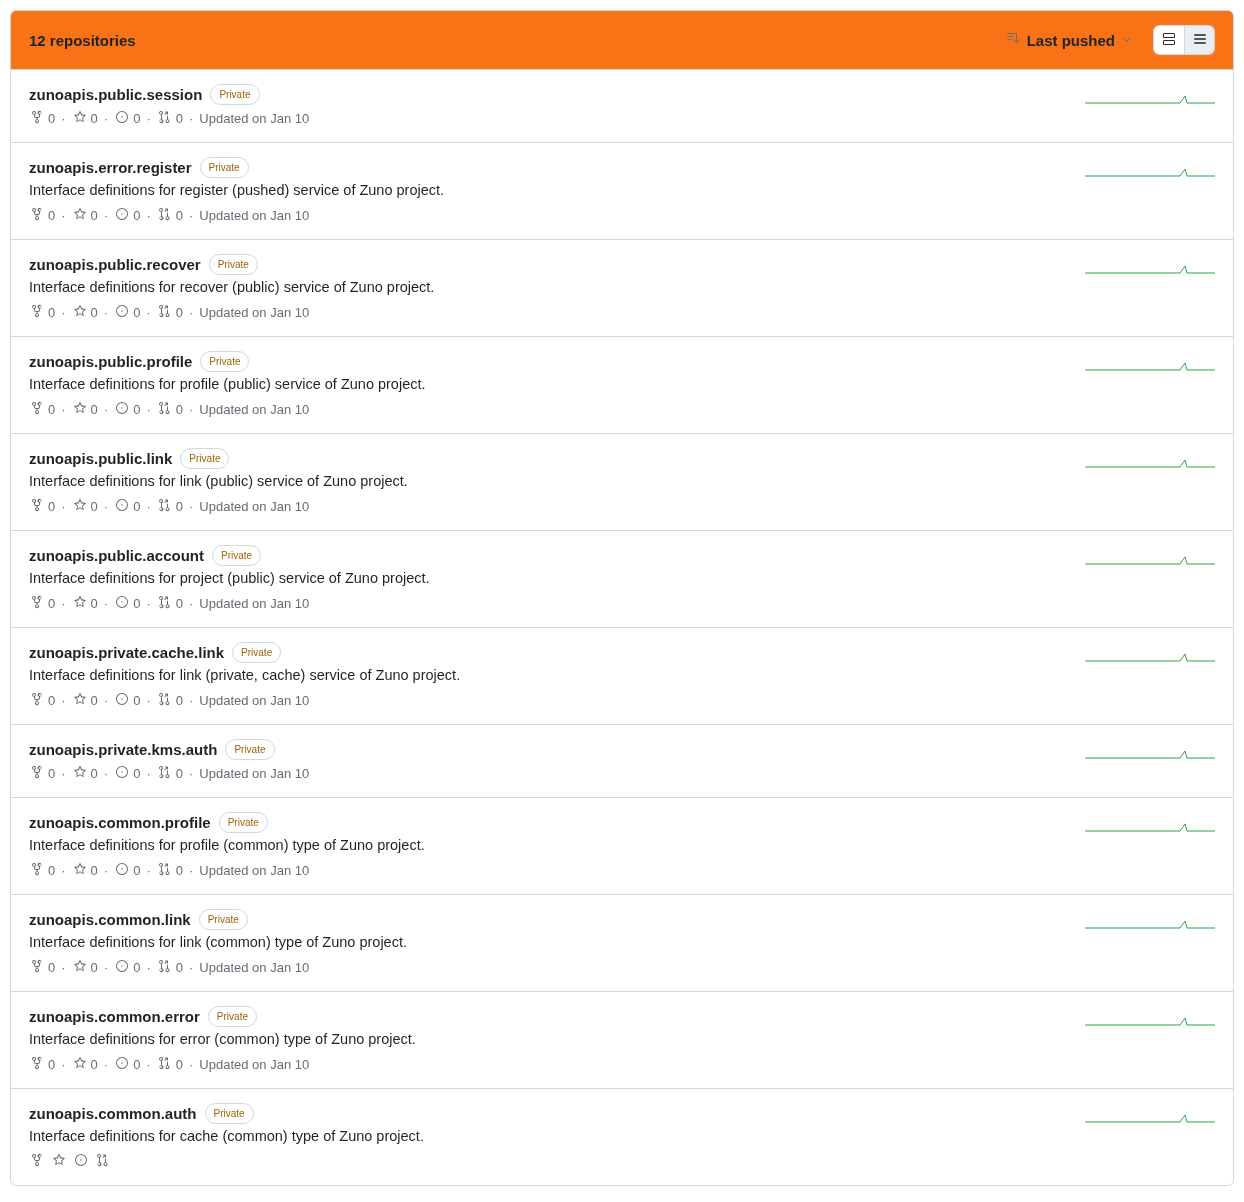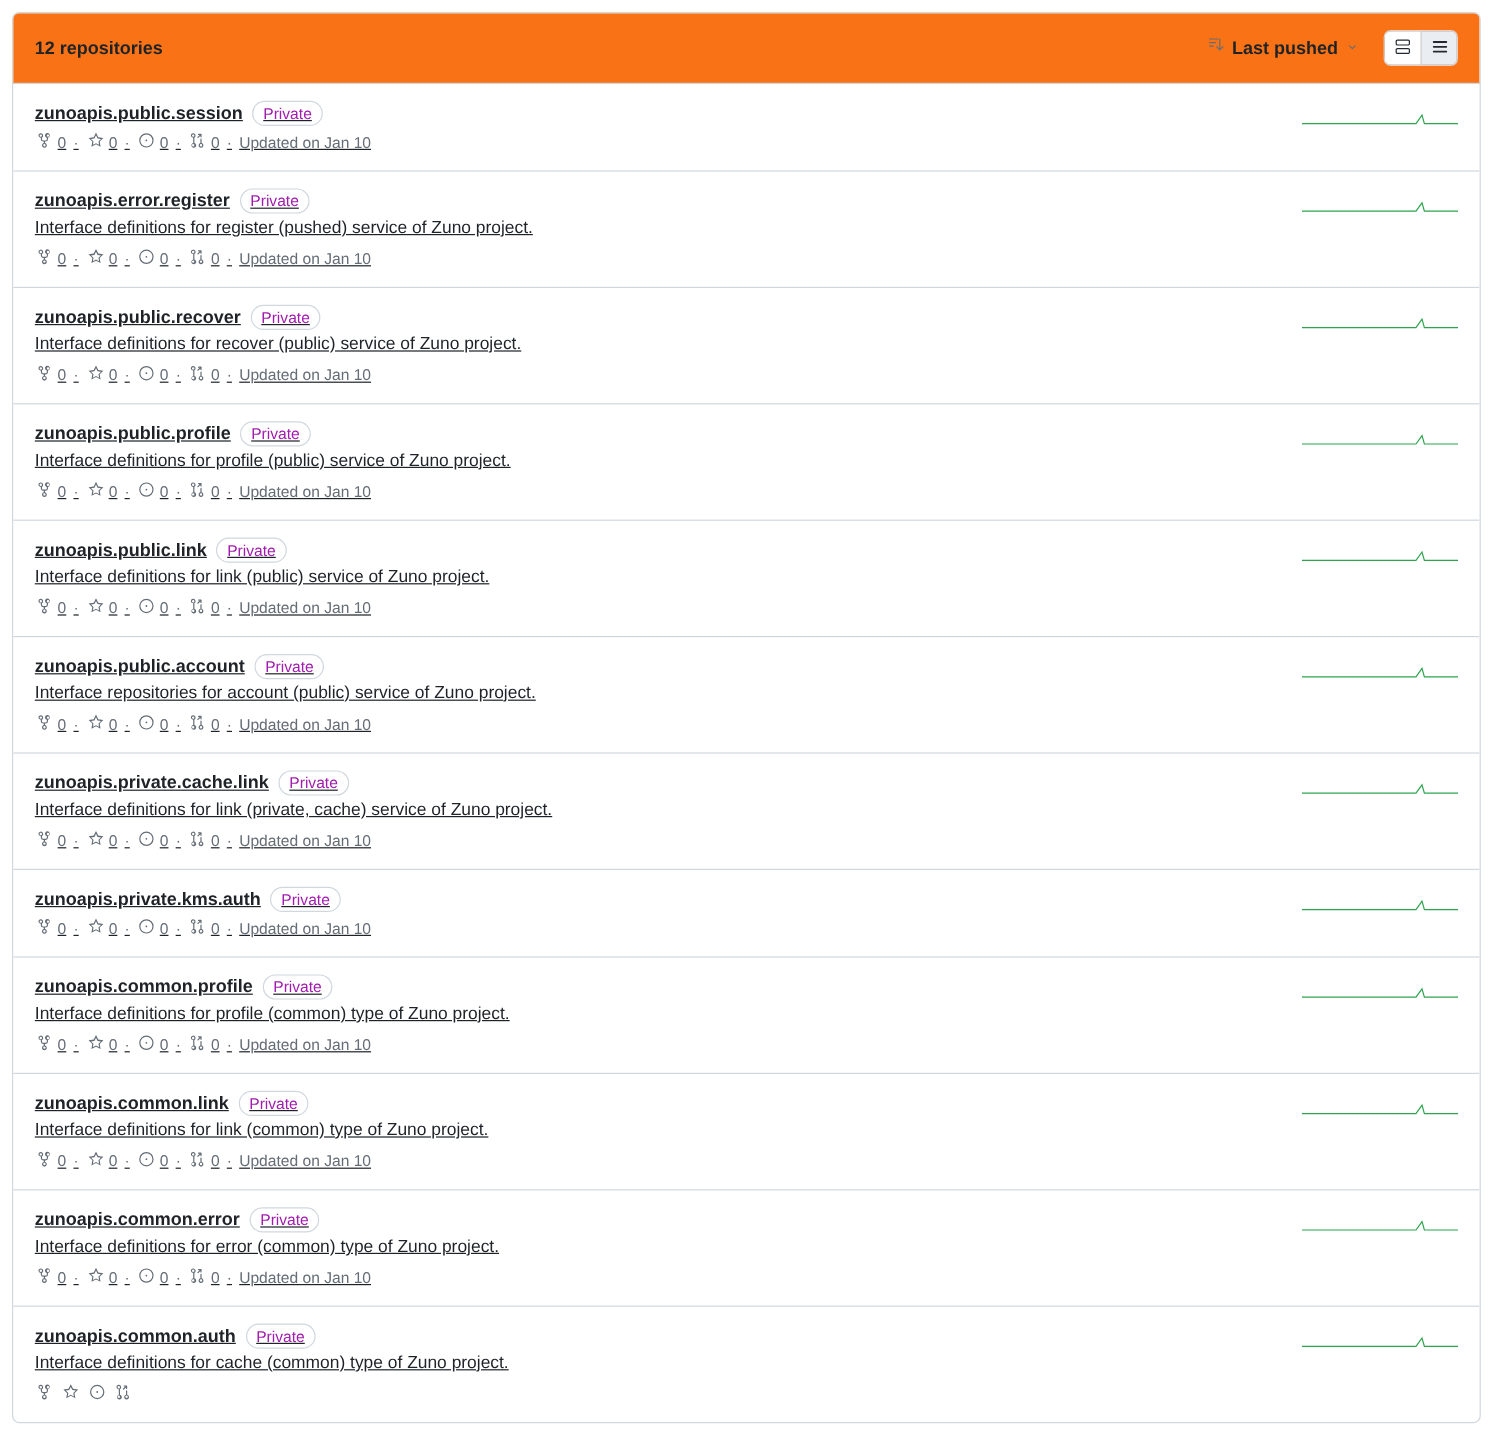--- a/index.html
+++ b/index.html
@@ -70,39 +70,38 @@
   }
   .view-button svg { fill: #24292f; }
   .repo-list {}
   .repo-item {
     border-bottom: 1px solid #d0d7de;
     padding: 14px 18px;
     display: flex;
     align-items: flex-start;
     justify-content: space-between;
     gap: 16px;
-    text-decoration: underline;
   }
   .repo-item:last-child { border-bottom: none; }
   .repo-main { flex: 1; min-width: 0; }
   .repo-title-row {
     display: flex;
     align-items: center;
     gap: 8px;
     margin-bottom: 4px;
   }
   .repo-name {
     font-size: 15px;
     font-weight: 600;
     color: #1f2328;
   }
   .repo-badge {
-    font-size: 13px;
+    font-size: 10px;
     font-weight: 500;
-    color: #a21caf;
+    color: #a16207;
     border: 1px solid #d0d7de;
     border-radius: 2em;
     padding: 1px 8px;
     line-height: 17px;
   }
   .repo-description {
     font-size: 14.5px;
     color: #1f2328;
     margin-bottom: 8px;
   }
@@ -398,21 +397,21 @@
             <path d="M0 15 L95 15 L100 8 L102 15 L130 15" fill="none" stroke="#2da44e" stroke-width="1"></path>
           </svg>
     </div>
   </div>
       <div class="repo-item">
     <div class="repo-main">
       <div class="repo-title-row">
         <a class="repo-name">zunoapis.public.account</a>
         <span class="repo-badge">Private</span>
       </div>
-      <div class="repo-description">Interface repositories for account (public) service of Zuno project.</div>
+      <div class="repo-description">Interface definitions for project (public) service of Zuno project.</div>
       <div class="repo-meta">
         <a class="meta-item">
           <span><svg viewBox="0 0 16 16">
                   <use href="#i-fork"></use>
                 </svg></span>
           <span>0</span>
         </a>
             <span class="meta-sep">·</span>
         <a class="meta-item">
           <span><svg viewBox="0 0 16 16">

